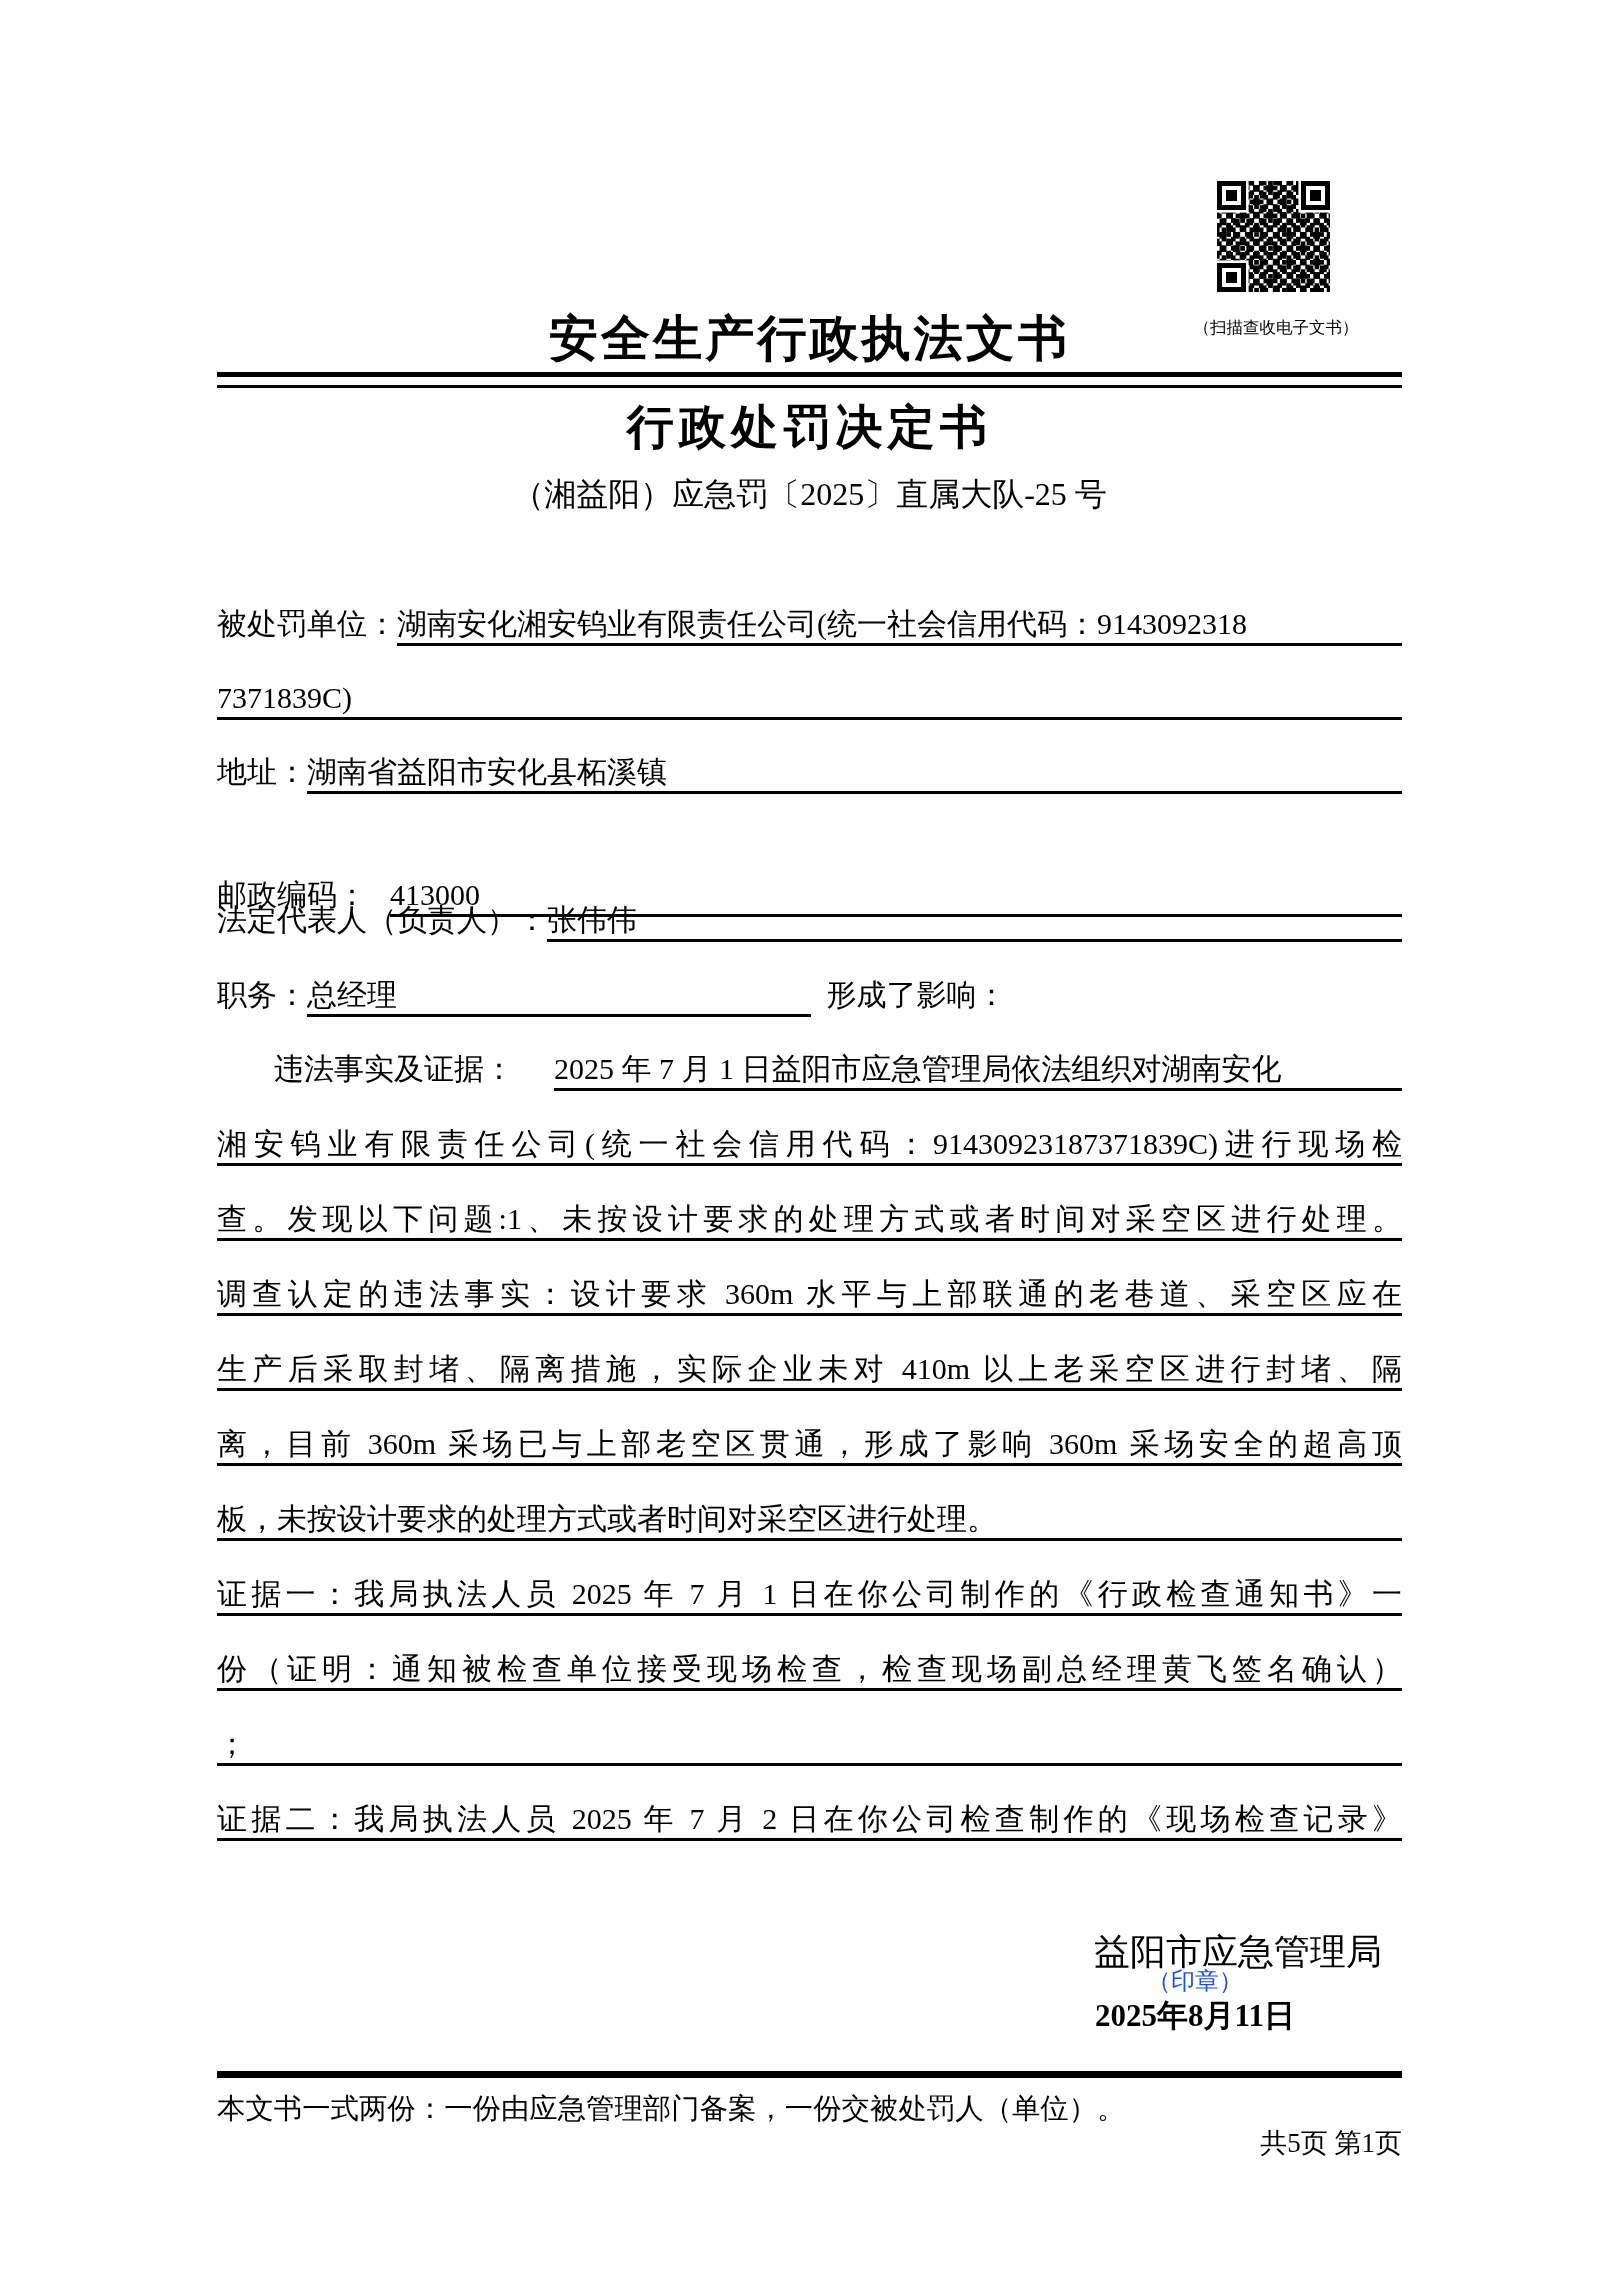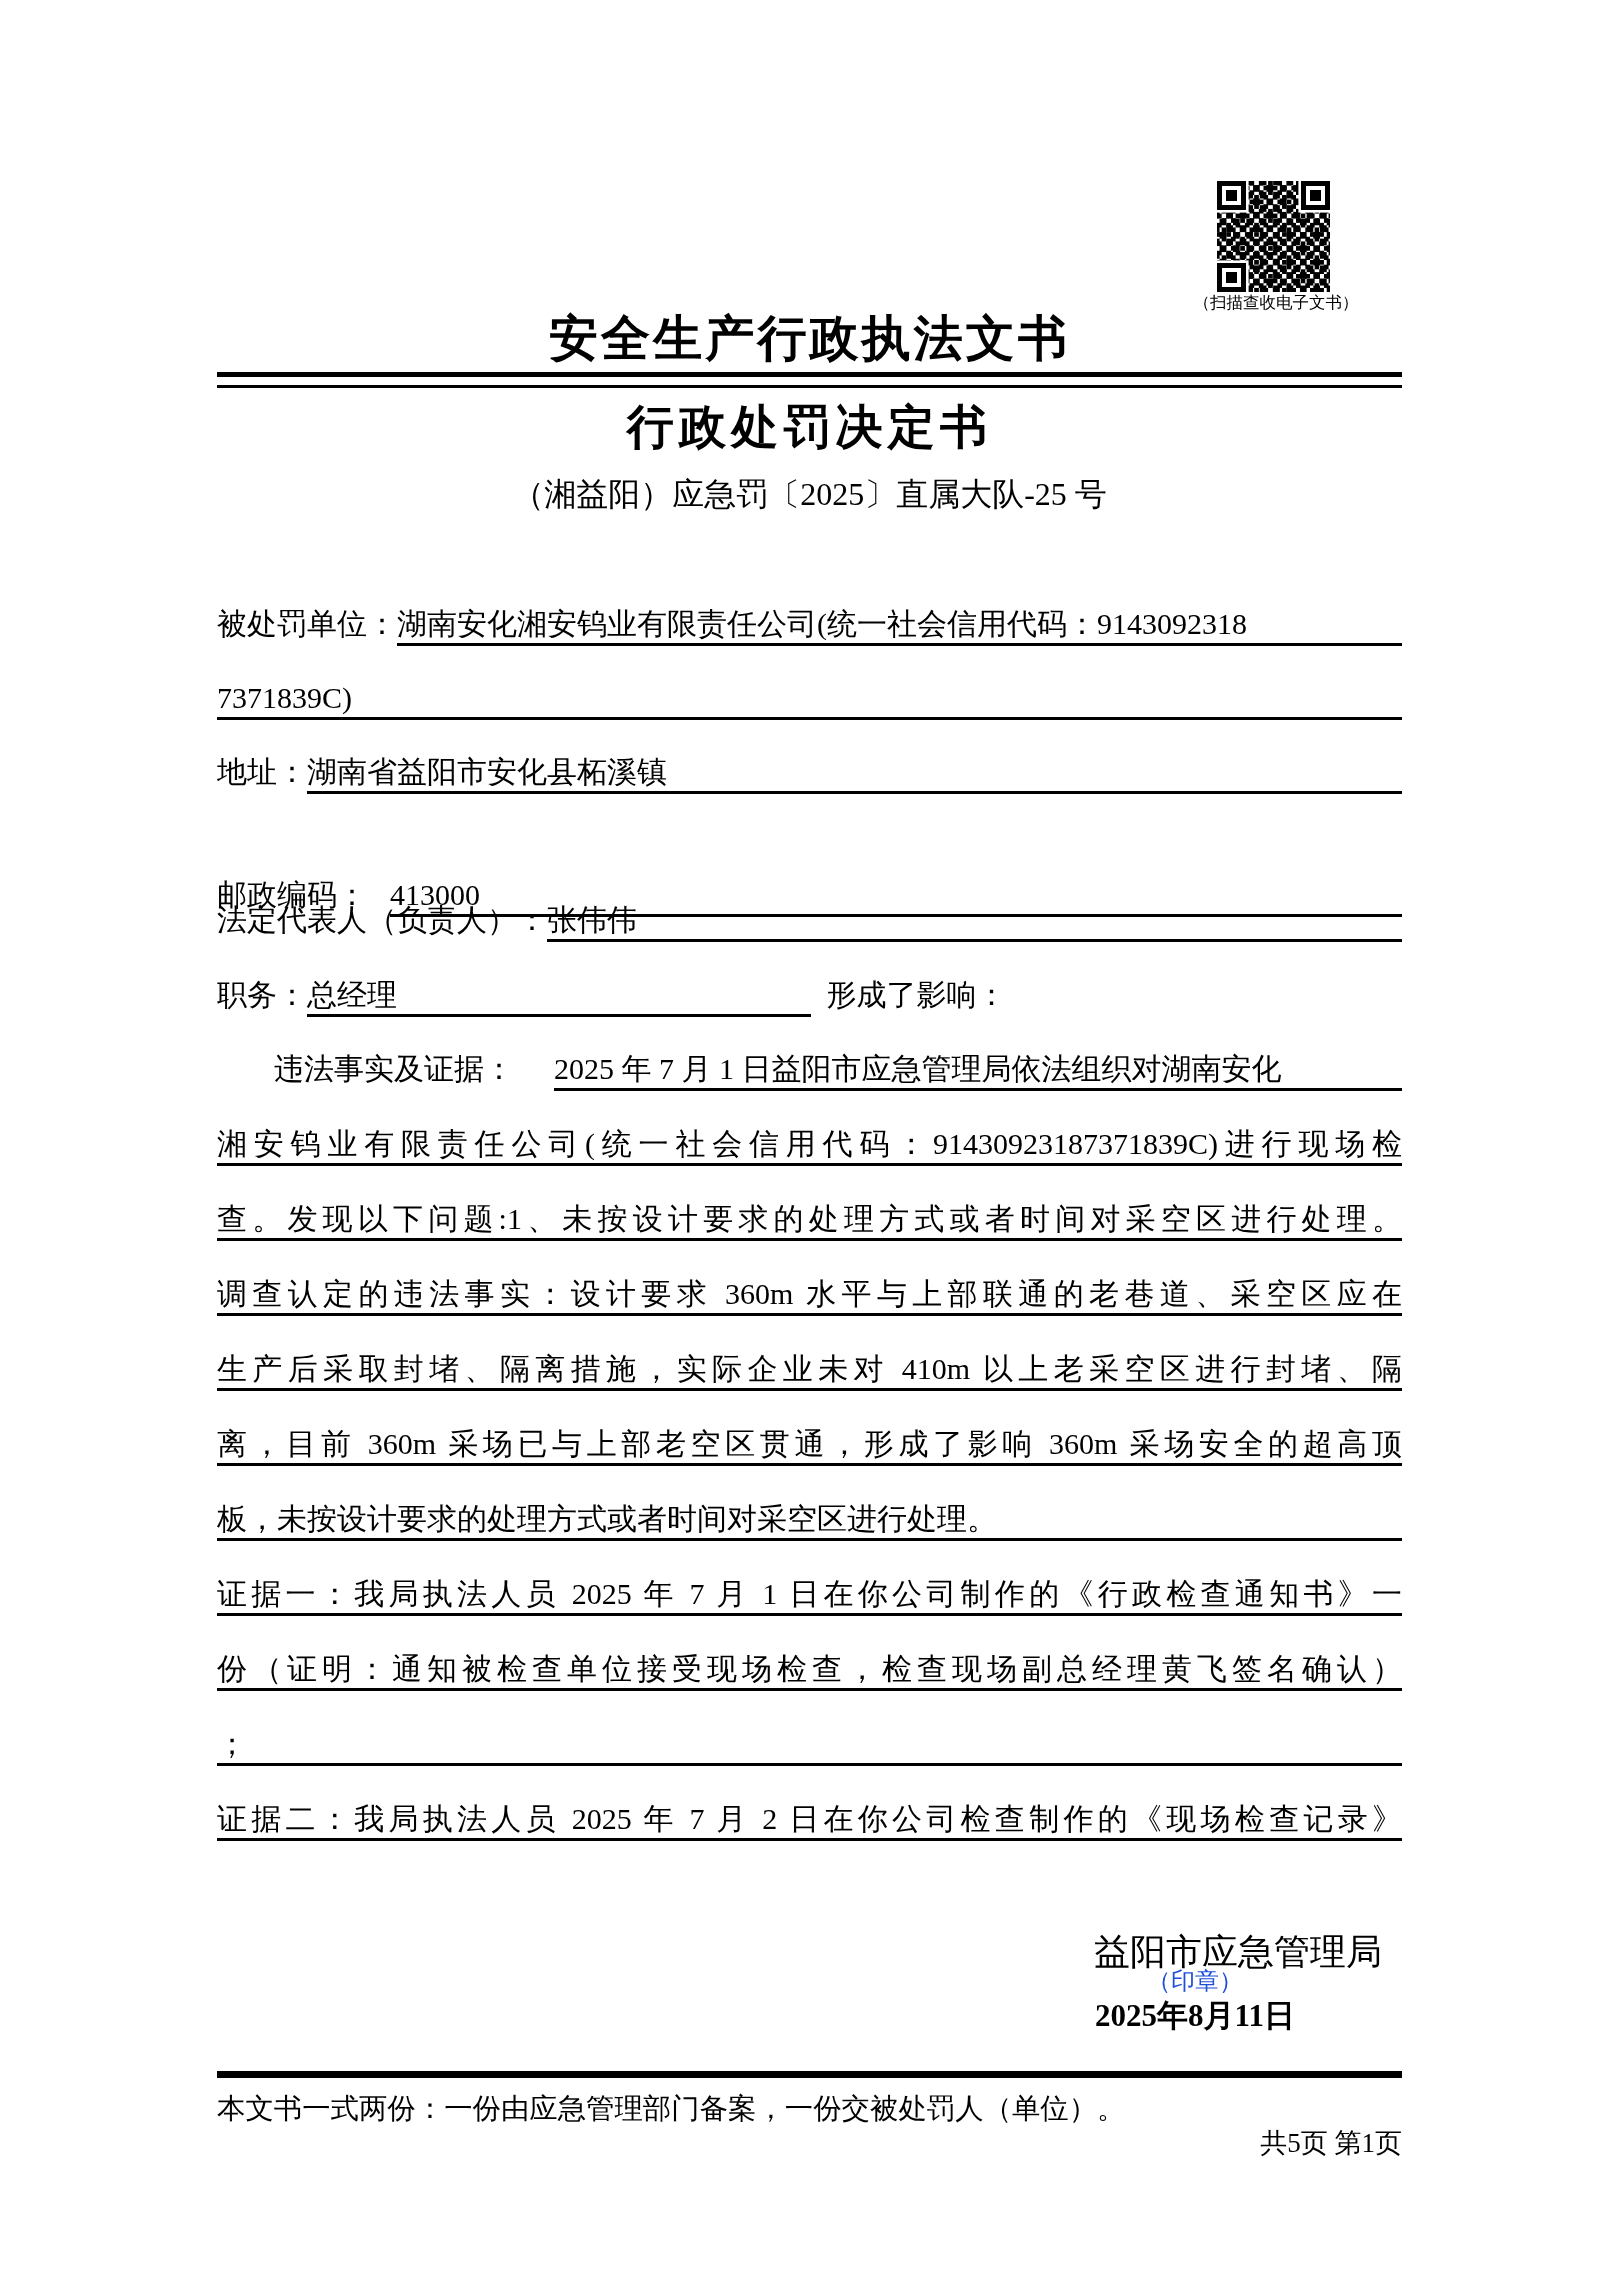--- a/index.html
+++ b/index.html
@@ -9,21 +9,21 @@
   
   .qr-wrap{position:absolute;left:1210px;top:181px;width:127px;text-align:center;}
   .qr{position:relative;width:113px;height:111px;margin:0 auto;background:
       repeating-conic-gradient(#000 0% 25%, transparent 0% 50%) 0 0/9.3px 9.3px,
       repeating-conic-gradient(#000 0% 25%, transparent 0% 50%) 2.6px 4.1px/13.4px 13.4px,
       #fff;}
   .finder{position:absolute;width:29px;height:29px;background:#fff;border:5.7px solid #000;
           box-sizing:border-box;box-shadow:0 0 0 2.6px #fff;}
   .finder::after{content:"";position:absolute;inset:4.1px;background:#000;}
   .finder.tl{top:0;left:0;} .finder.tr{top:0;right:0;} .finder.bl{bottom:0;left:0;}
-  .qr-caption{margin-top:3px;font-size:16.5px;line-height:1;white-space:nowrap;
+  .qr-caption{margin-top:28px;font-size:16.5px;line-height:1;white-space:nowrap;
               margin-left:-16.5px;margin-right:-16.5px;}
 
   
   .doc-type{position:absolute;left:217px;top:314px;width:1185px;text-align:center;
             font-size:49px;font-weight:bold;line-height:1;letter-spacing:3.1px;}
   .double-rule{position:absolute;left:217px;top:372px;width:1185px;height:15.5px;
                box-sizing:border-box;border-top:5.7px solid #000;border-bottom:3.6px solid #000;}
   .doc-title{position:absolute;left:217px;top:404px;width:1185px;text-align:center;
              font-size:47px;font-weight:bold;line-height:1;letter-spacing:5.2px;}
   .doc-number{position:absolute;left:217px;top:478px;width:1185px;text-align:center;

